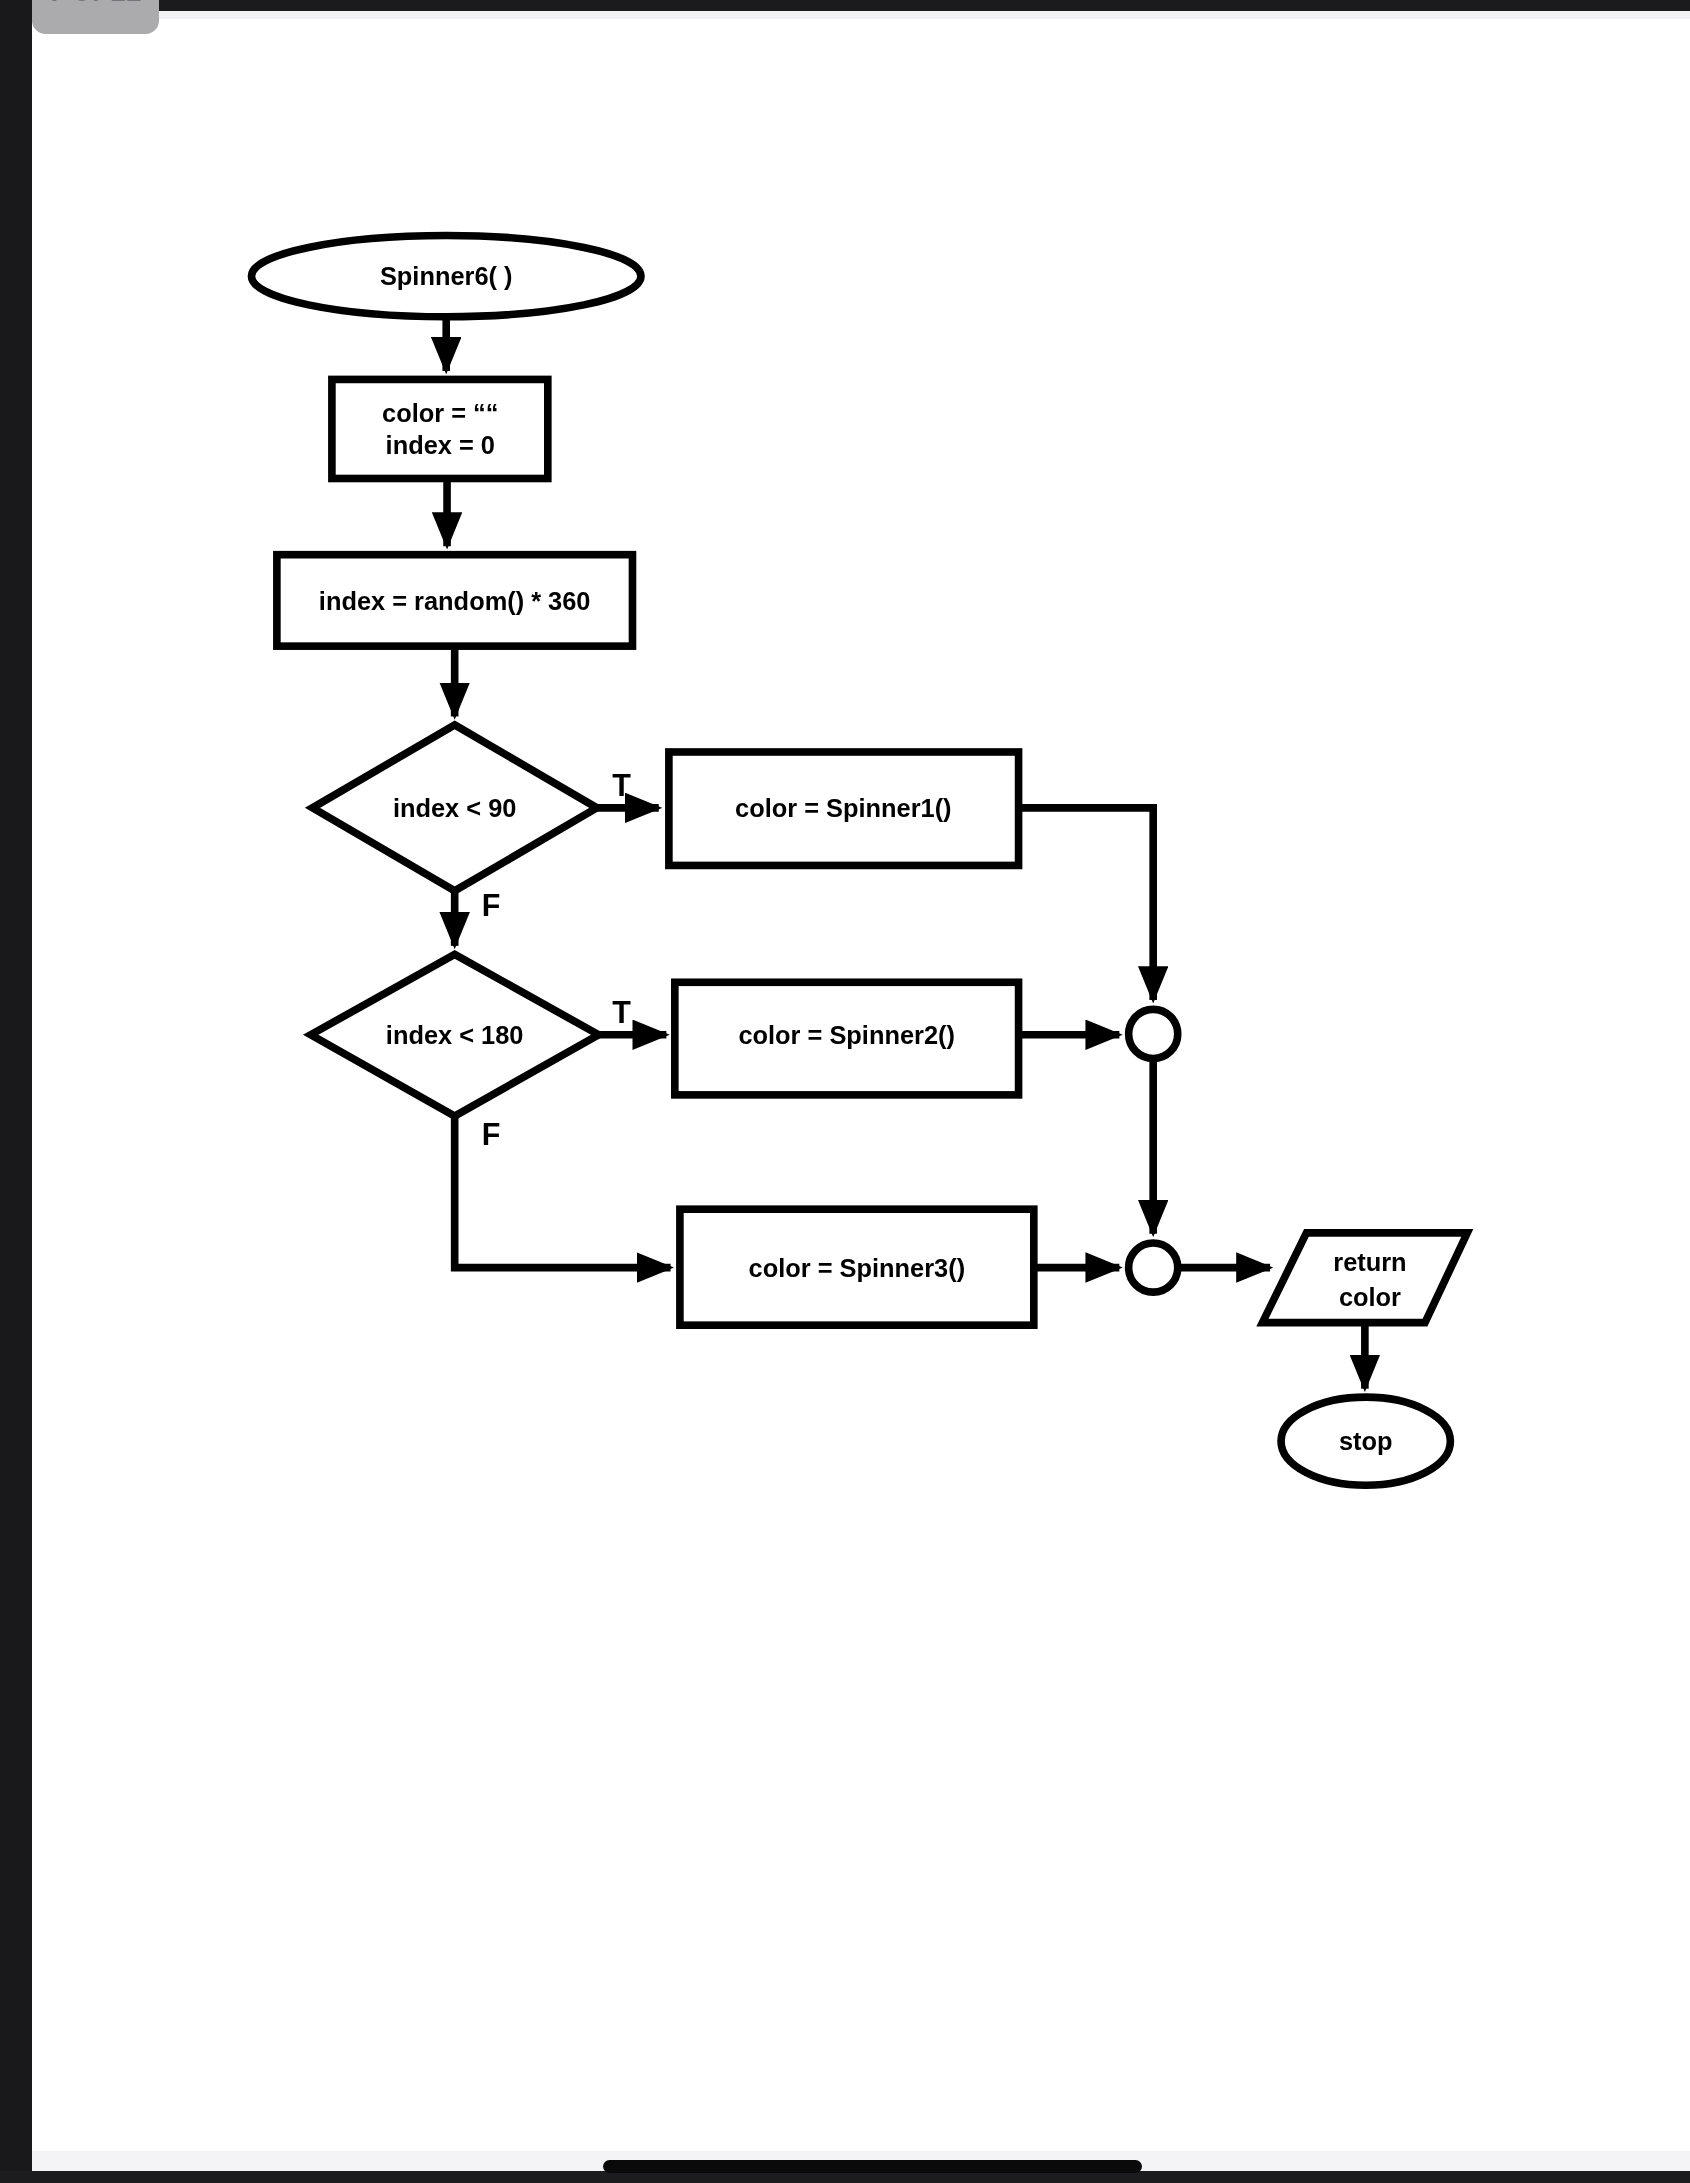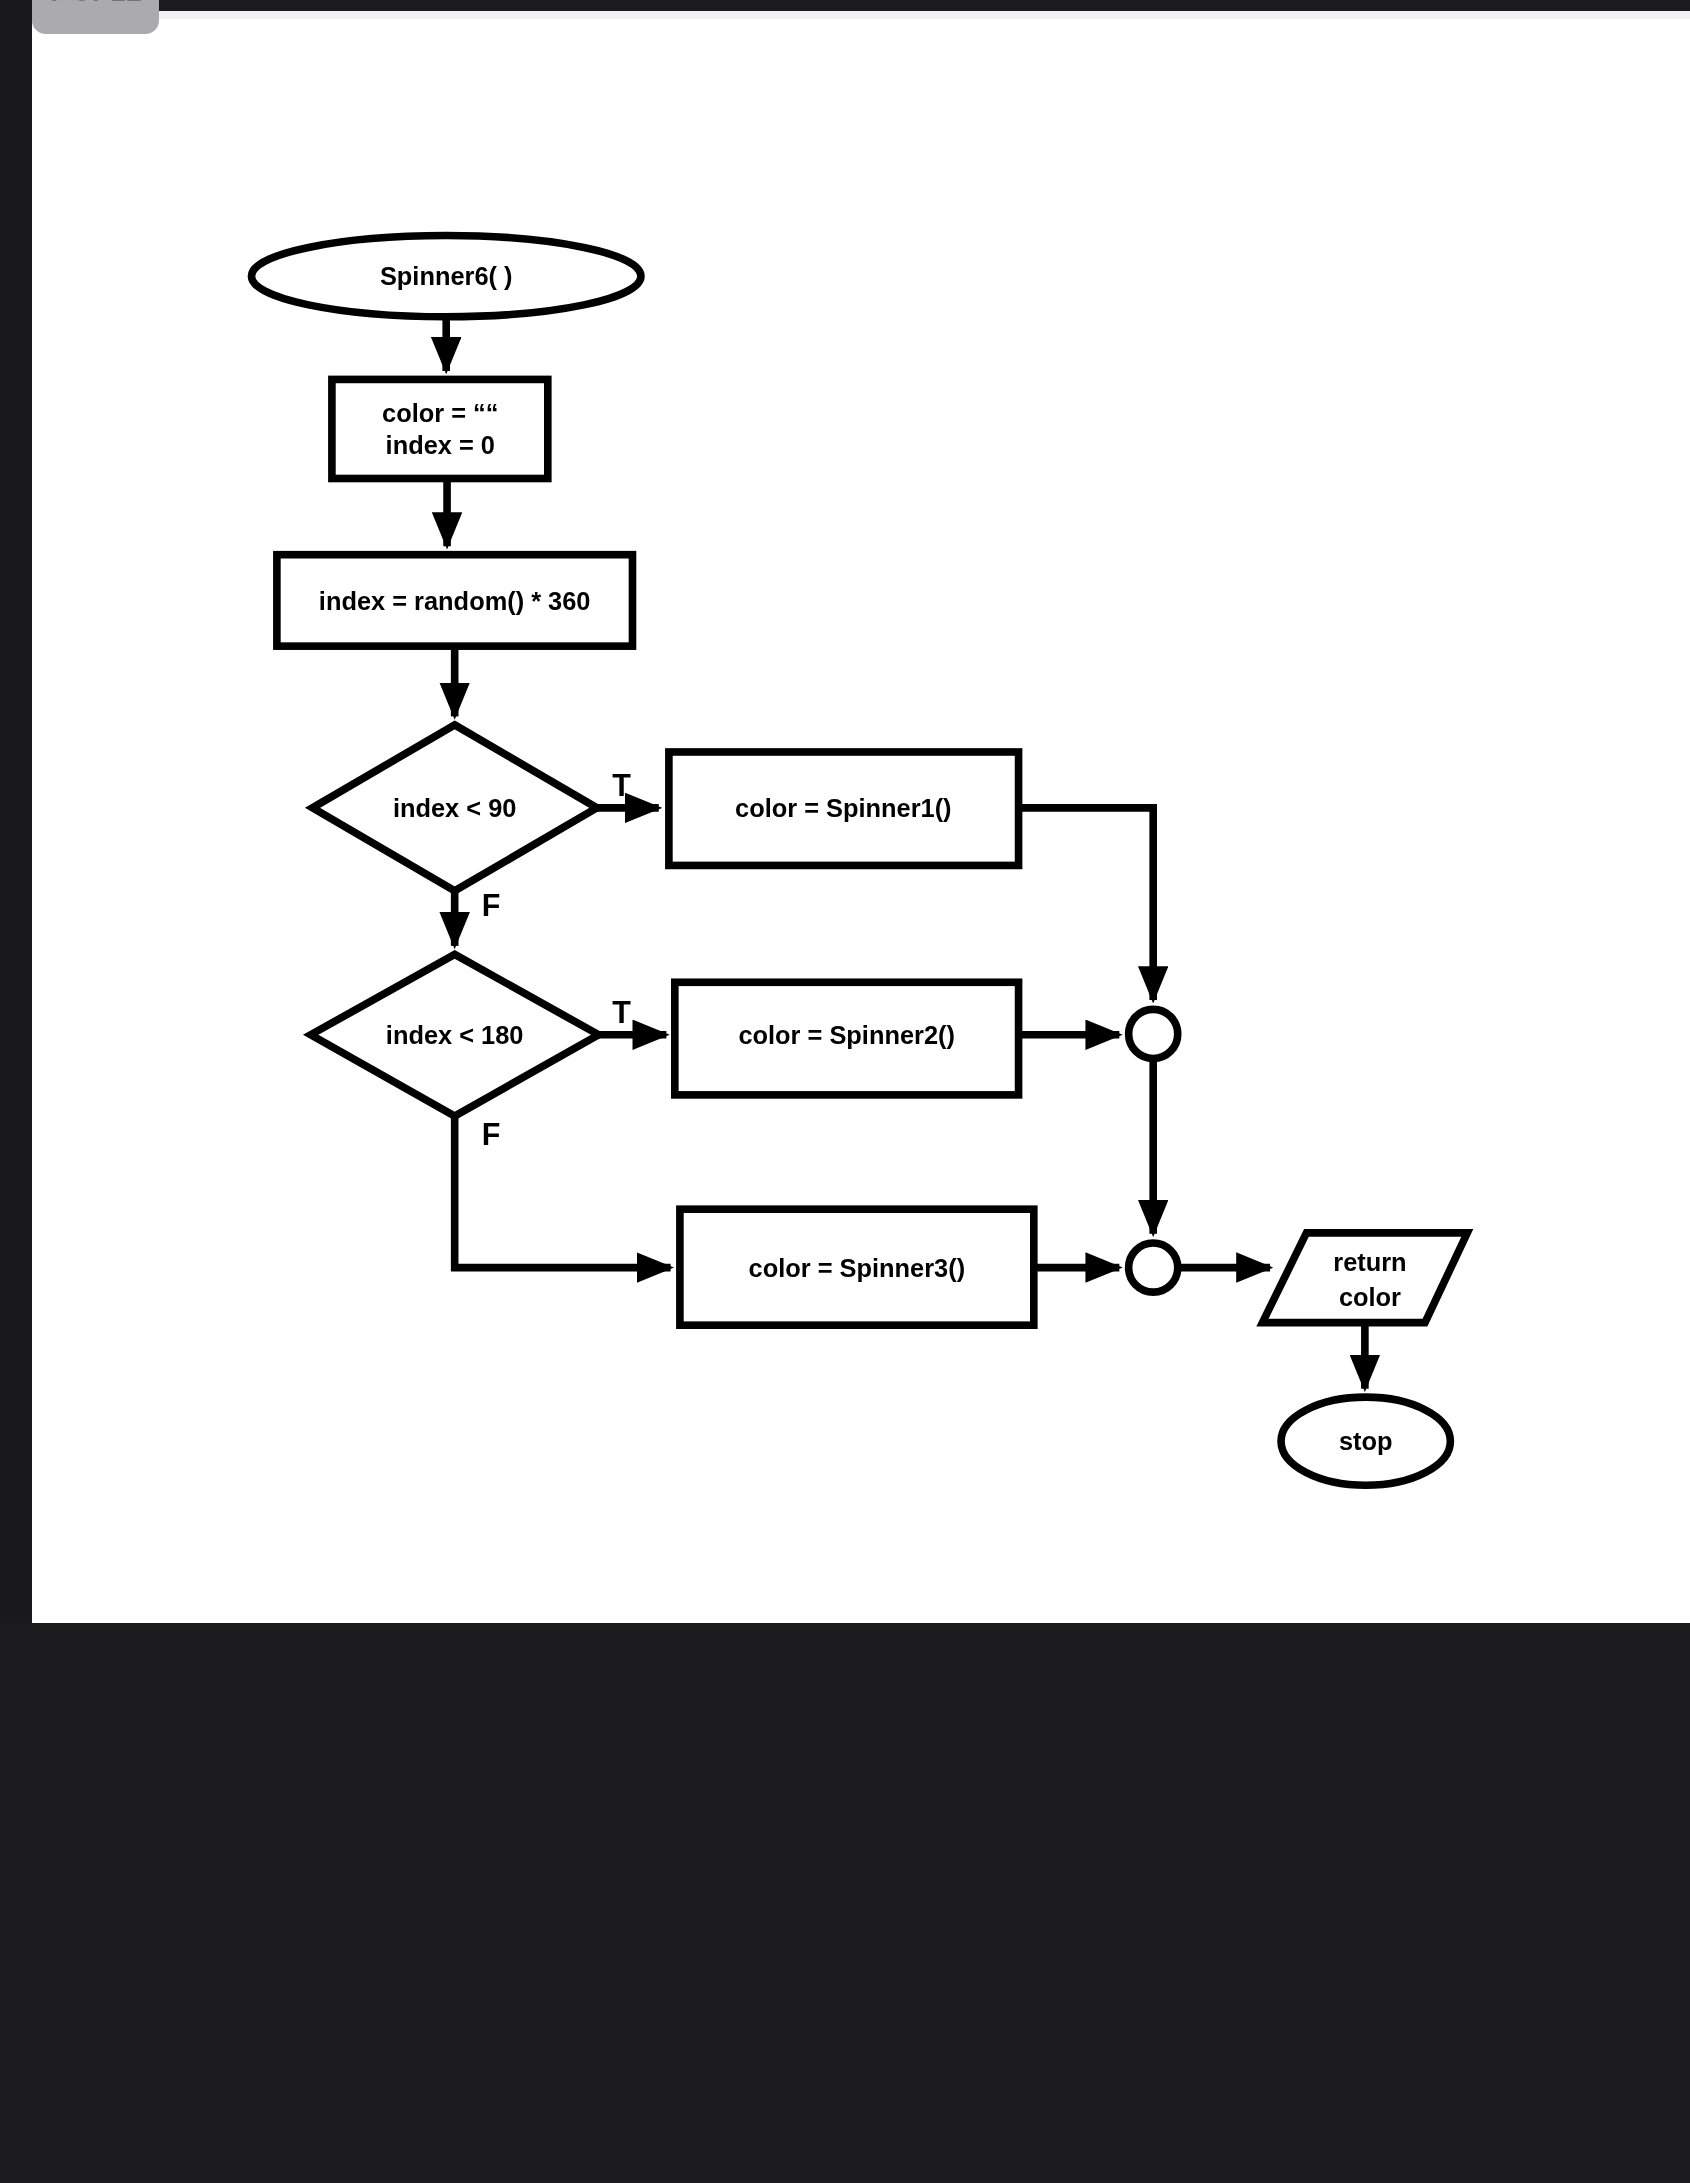--- a/index.html
+++ b/index.html
@@ -1,19 +1,19 @@
 <!DOCTYPE html>
 <html style="font-size:13.6px"><head>
 <meta charset="utf-8">
 <style>
   html, body { margin: 0; padding: 0; background: #1b1b1e; }
   .screen {
     position: relative;
     width: 1690px;
-    height: 1623px;
+    height: 2183px;
     overflow: hidden;
     background: #fde047;
     font-family: "Liberation Sans", sans-serif;
   }
   .page {
     position: absolute;
     left: 32px; top: 11px;
     width: 1658px; height: 2160px;
     background: #ffffff;
   }

